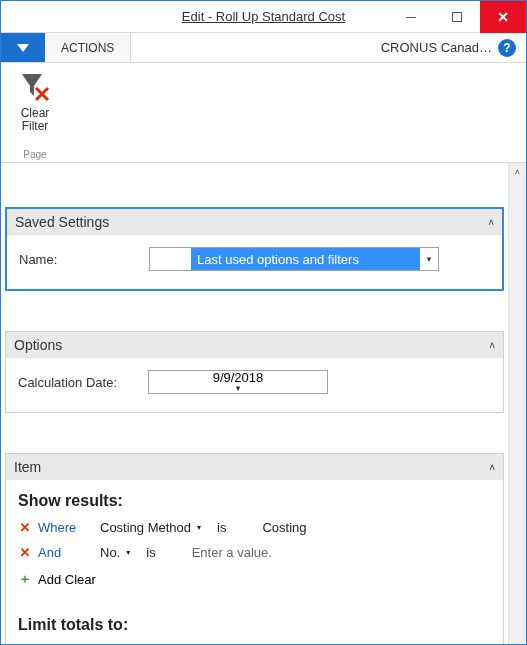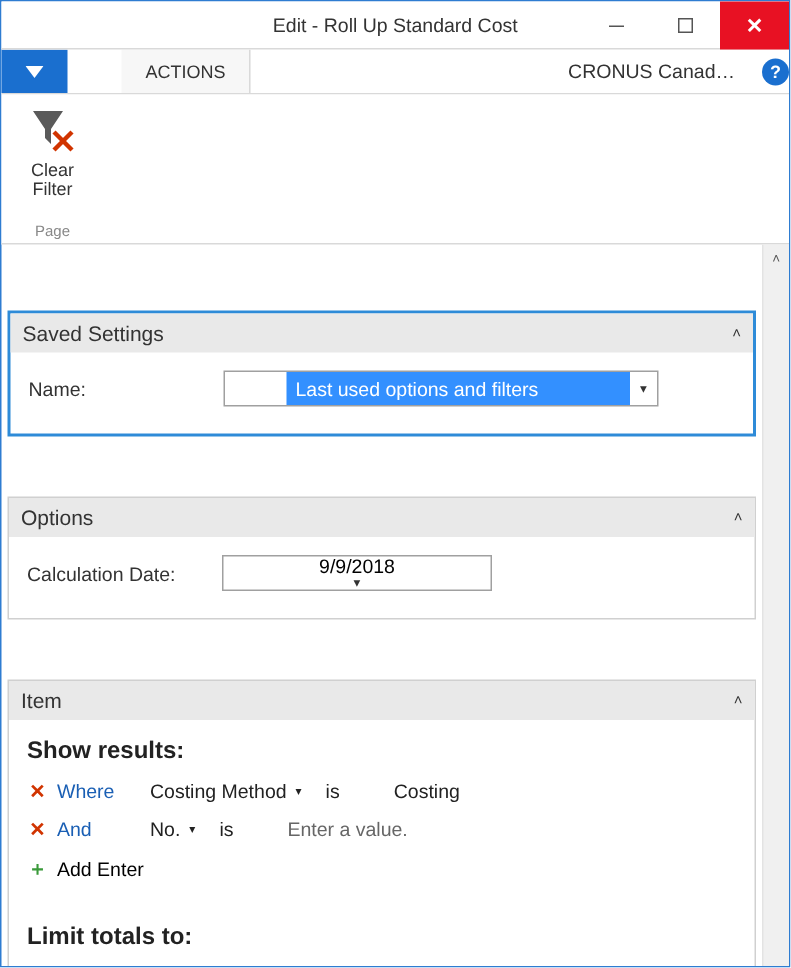--- a/index.html
+++ b/index.html
@@ -24,20 +24,21 @@
     align-items: center;
     border-bottom: 1px solid #d9d9d9;
     position: relative;
   }
   .title-text {
     position: absolute;
     left: 50%;
     transform: translateX(-50%);
     font-size: 13px;
     color: #333;
+    text-decoration: underline;
   }
   .ctrl-group {
     margin-left: auto;
     display: flex;
     height: 100%;
   }
   .ctrl-btn {
     width: 46px;
     height: 32px;
     display: flex;
@@ -70,30 +71,29 @@
   }
   .dropdown-toggle svg { fill: #fff; }
   .tab {
     padding: 0 16px;
     display: flex;
     align-items: center;
     font-size: 12px;
     color: #333;
     border-right: 1px solid #d9d9d9;
     background: #f7f7f7;
-    margin-left: 36px;
   }
   .company {
     margin-left: auto;
     display: flex;
     align-items: center;
     font-size: 13px;
     color: #333;
-    padding-right: 0;
-    gap: 18px;
+    padding-right: 10px;
+    gap: 6px;
   }
   .help-icon {
     width: 18px; height: 18px;
     background: #1a6fcf;
     color: #fff;
     border-radius: 50%;
     display: flex;
     align-items: center; justify-content: center;
     font-size: 12px;
     font-weight: bold;
@@ -397,21 +397,21 @@
             <span class="dd-field">
               <span>No.</span>
               <span class="dd-caret">▾</span>
             </span>
             <span class="filter-is">is</span>
             <span class="filter-val placeholder" style="margin-left:20px;">Enter a value.</span>
           </div>
 
           <div class="filter-row">
             <span class="plus-icon">＋</span>
-            <span>Add Enter</span>
+            <span>Add Clear</span>
           </div>
 
           <div style="height:18px;"></div>
           <div class="strong-label">Limit totals to:</div>
         </div>
       </div>
 
     </div>
 
     <div class="body-scroll">

